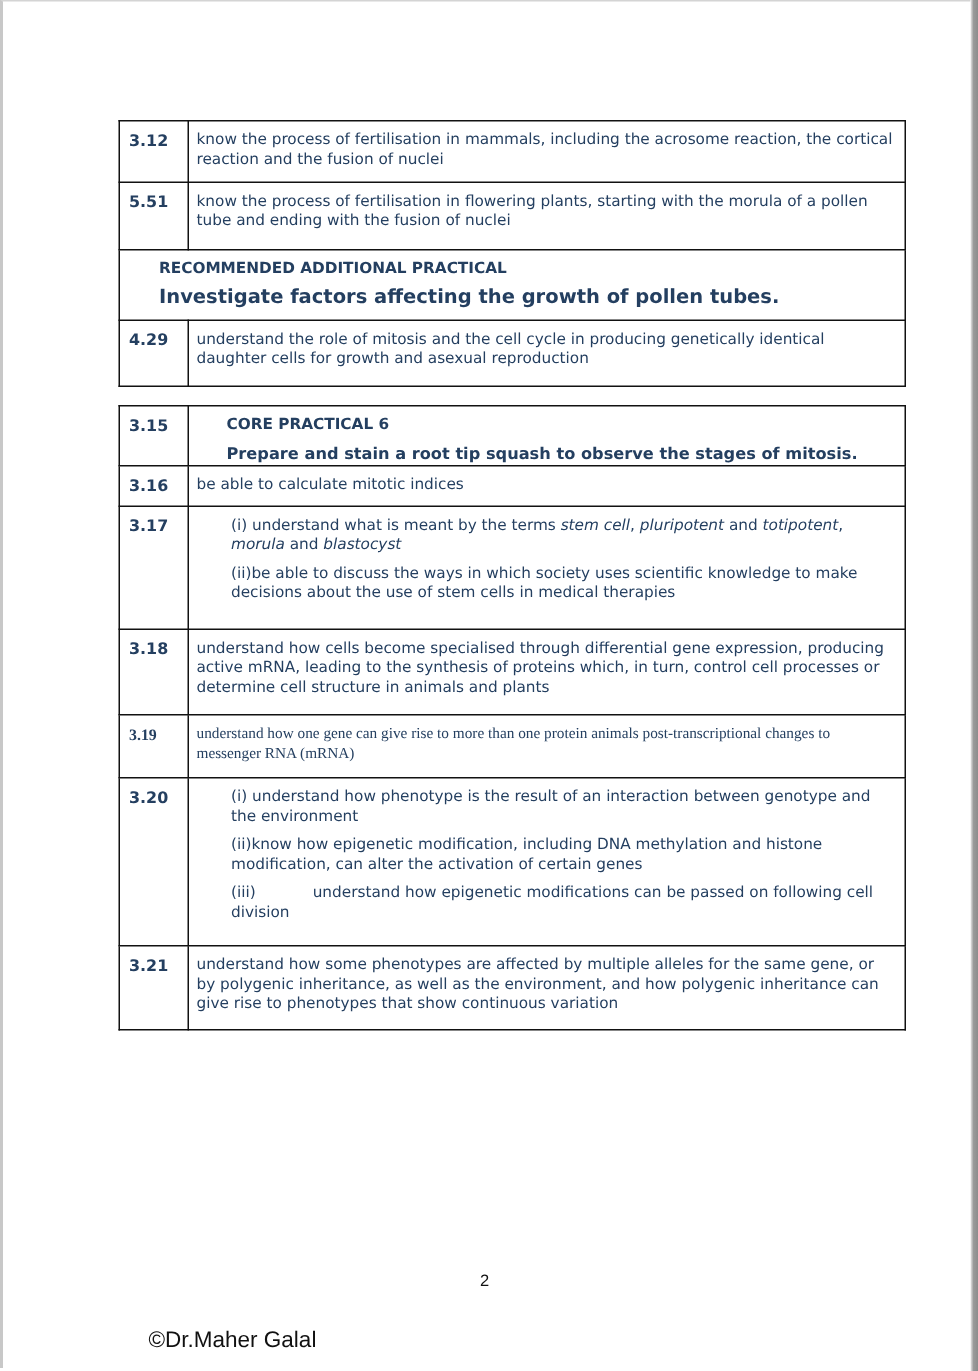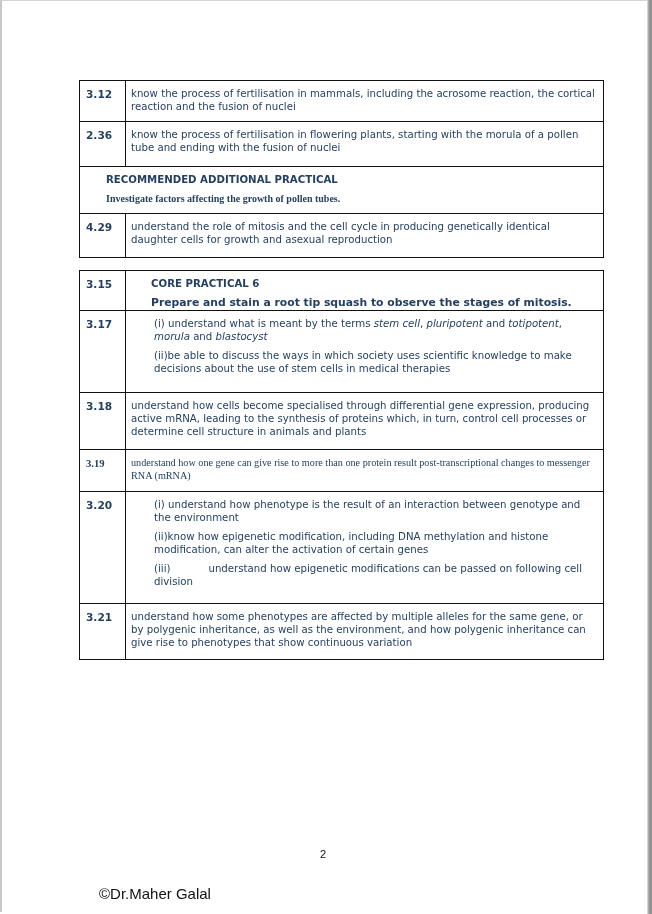--- a/index.html
+++ b/index.html
@@ -52,59 +52,63 @@
 <div class="page"></div>
 <div class="page-shadow"></div>
 
 <table class="spec" style="top:80px;">
   <tbody>
       <tr style="height:41px;">
     <td class="num">3.12</td>
     <td class="txt">know the process of fertilisation in mammals, including the acrosome reaction, the cortical reaction and the fusion of nuclei</td>
   </tr>
   <tr style="height:45px;">
-    <td class="num">2.36</td>
+    <td class="num">5.51</td>
     <td class="txt">know the process of fertilisation in flowering plants, starting with the morula of a pollen tube and ending with the fusion of nuclei</td>
   </tr>
   <tr style="height:47px;">
     <td class="full" colspan="2">
       <span class="block bold">RECOMMENDED ADDITIONAL PRACTICAL</span>
-      <span class="block bold gap" style="font-size:10px;font-family:Liberation Serif, serif;">Investigate factors affecting the growth of pollen tubes.</span>
+      <span class="block bold gap" style="font-size:13px;">Investigate factors affecting the growth of pollen tubes.</span>
     </td>
   </tr>
   <tr style="height:44px;">
     <td class="num">4.29</td>
     <td class="txt">understand the role of mitosis and the cell cycle in producing genetically identical daughter cells for growth and asexual reproduction</td>
   </tr>
 </tbody>
   </table>
 
 <table class="spec" style="top:270px;">
   <tbody>
       <tr style="height:40px;">
     <td class="num">3.15</td>
     <td class="txt">
       <span class="block bold">CORE PRACTICAL 6</span>
       <span class="block bold gap" style="font-size:10.8px;">Prepare and stain a root tip squash to observe the stages of mitosis.</span>
     </td>
   </tr>
+  <tr style="height:27px;">
+    <td class="num">3.16</td>
+    <td class="txt">be able to calculate mitotic indices</td>
+  </tr>
   <tr style="height:82px;">
     <td class="num">3.17</td>
     <td class="txt">
       <div class="indent"><span>(i) understand what is meant by the terms </span><em>stem cell</em><span>, </span><em>pluripotent</em><span> and </span><em>totipotent</em><span>, </span><em>morula</em><span> and </span><em>blastocyst</em></div>
       <div class="indent gap">(ii)be able to discuss the ways in which society uses scientific knowledge to make decisions about the use of stem cells in medical therapies</div>
     </td>
   </tr>
   <tr style="height:57px;">
     <td class="num">3.18</td>
     <td class="txt">understand how cells become specialised through differential gene expression, producing active mRNA, leading to the synthesis of proteins which, in turn, control cell processes or determine cell structure in animals and plants</td>
   </tr>
   <tr style="height:42px;font-family:Liberation Serif, serif;">
     <td class="num">3.19</td>
-    <td class="txt">understand how one gene can give rise to more than one protein result  post-transcriptional changes to messenger RNA (mRNA)</td>
+    <td class="txt">understand how one gene can give rise to more than one protein animals  post-transcriptional changes to messenger RNA (mRNA)</td>
   </tr>
   <tr style="height:112px;">
     <td class="num">3.20</td>
     <td class="txt">
       <div class="indent">(i) understand how phenotype is the result of an interaction between genotype and the environment</div>
       <div class="indent gap">(ii)know how epigenetic modification, including DNA methylation and histone modification, can alter the activation of certain genes</div>
       <div class="indent gap"><span>(iii)</span><span class="iii-gap"></span><span>understand how epigenetic modifications can be passed on following cell division</span></div>
     </td>
   </tr>
   <tr style="height:56px;">

